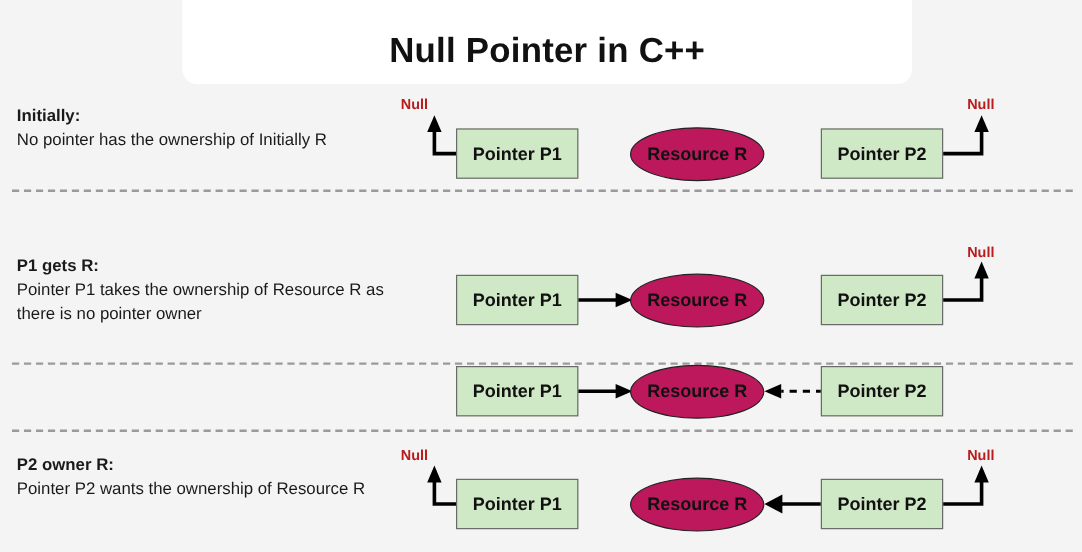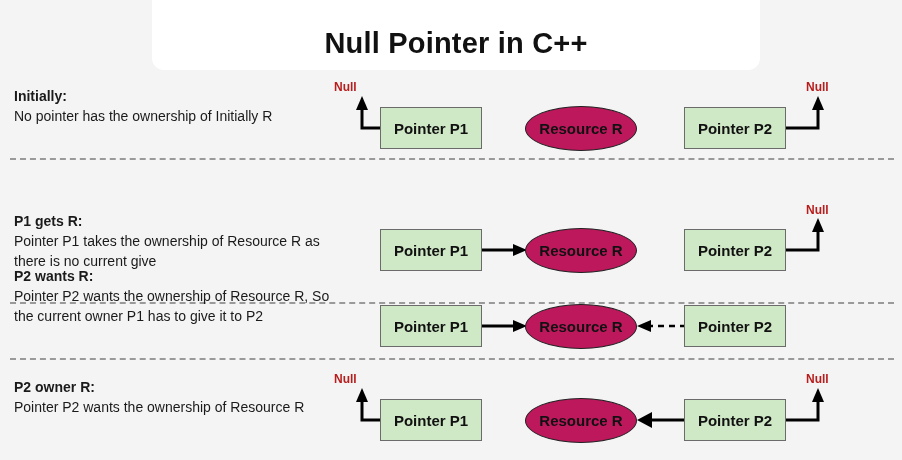--- a/index.html
+++ b/index.html
@@ -157,21 +157,21 @@
       <polygon points="38,0 32,14 44,14" fill="#000000" stroke="none"></polygon>
     </svg>
   </div>
 
   <div class="row-divider" style="top:158px;"></div>
 </div>
 
 <div class="step-row" style="top:160px;height:100px;margin-top:43px;">
   <div class="step-text" style="top:8px;">
     <span class="headline">P1 gets R:</span>
-    <span class="body">Pointer P1 takes the ownership of Resource R as there is no current give</span>
+    <span class="body">Pointer P1 takes the ownership of Resource R as there is no pointer owner</span>
   </div>
 
   <div class="diagram">
     <div class="node-box" style="left:60px;top:26px;width:102px;height:42px;">Pointer P1</div>
 
     <svg class="connector" style="left:162px;top:34px;width:46px;height:26px;" viewBox="0 0 46 26">
       <line x1="0" y1="13" x2="33" y2="13" stroke-width="3"></line>
       <polygon points="45,13 31,7 31,19" fill="#000000" stroke="none"></polygon>
     </svg>
 
@@ -182,24 +182,20 @@
     <svg class="connector" style="left:460px;top:15px;width:70px;height:50px;" viewBox="0 0 70 50">
       <polyline points="6,32 38,32 38,12" stroke-width="3"></polyline>
       <polygon points="38,0 32,14 44,14" fill="#000000" stroke="none"></polygon>
     </svg>
   </div>
 
   <div class="row-divider" style="top:99px;"></div>
 </div>
 
 <div class="step-row" style="top:260px;height:103px;">
-  <div class="step-text" style="top:6px;">
-    <span class="headline">P2 wants R:</span>
-    <span class="body">Pointer P2 wants the ownership of Resource R, So the current owner P1 has to give it to P2</span>
-  </div>
 
   <div class="diagram">
     <div class="node-box" style="left:60px;top:45px;width:102px;height:42px;">Pointer P1</div>
     <svg class="connector" style="left:162px;top:53px;width:46px;height:26px;" viewBox="0 0 46 26">
       <line x1="0" y1="13" x2="33" y2="13" stroke-width="3"></line>
       <polygon points="45,13 31,7 31,19" fill="#000000" stroke="none"></polygon>
     </svg>
 
     <div class="node-ellipse" style="left:205px;top:44px;width:112px;height:45px;">Resource R</div>
 

